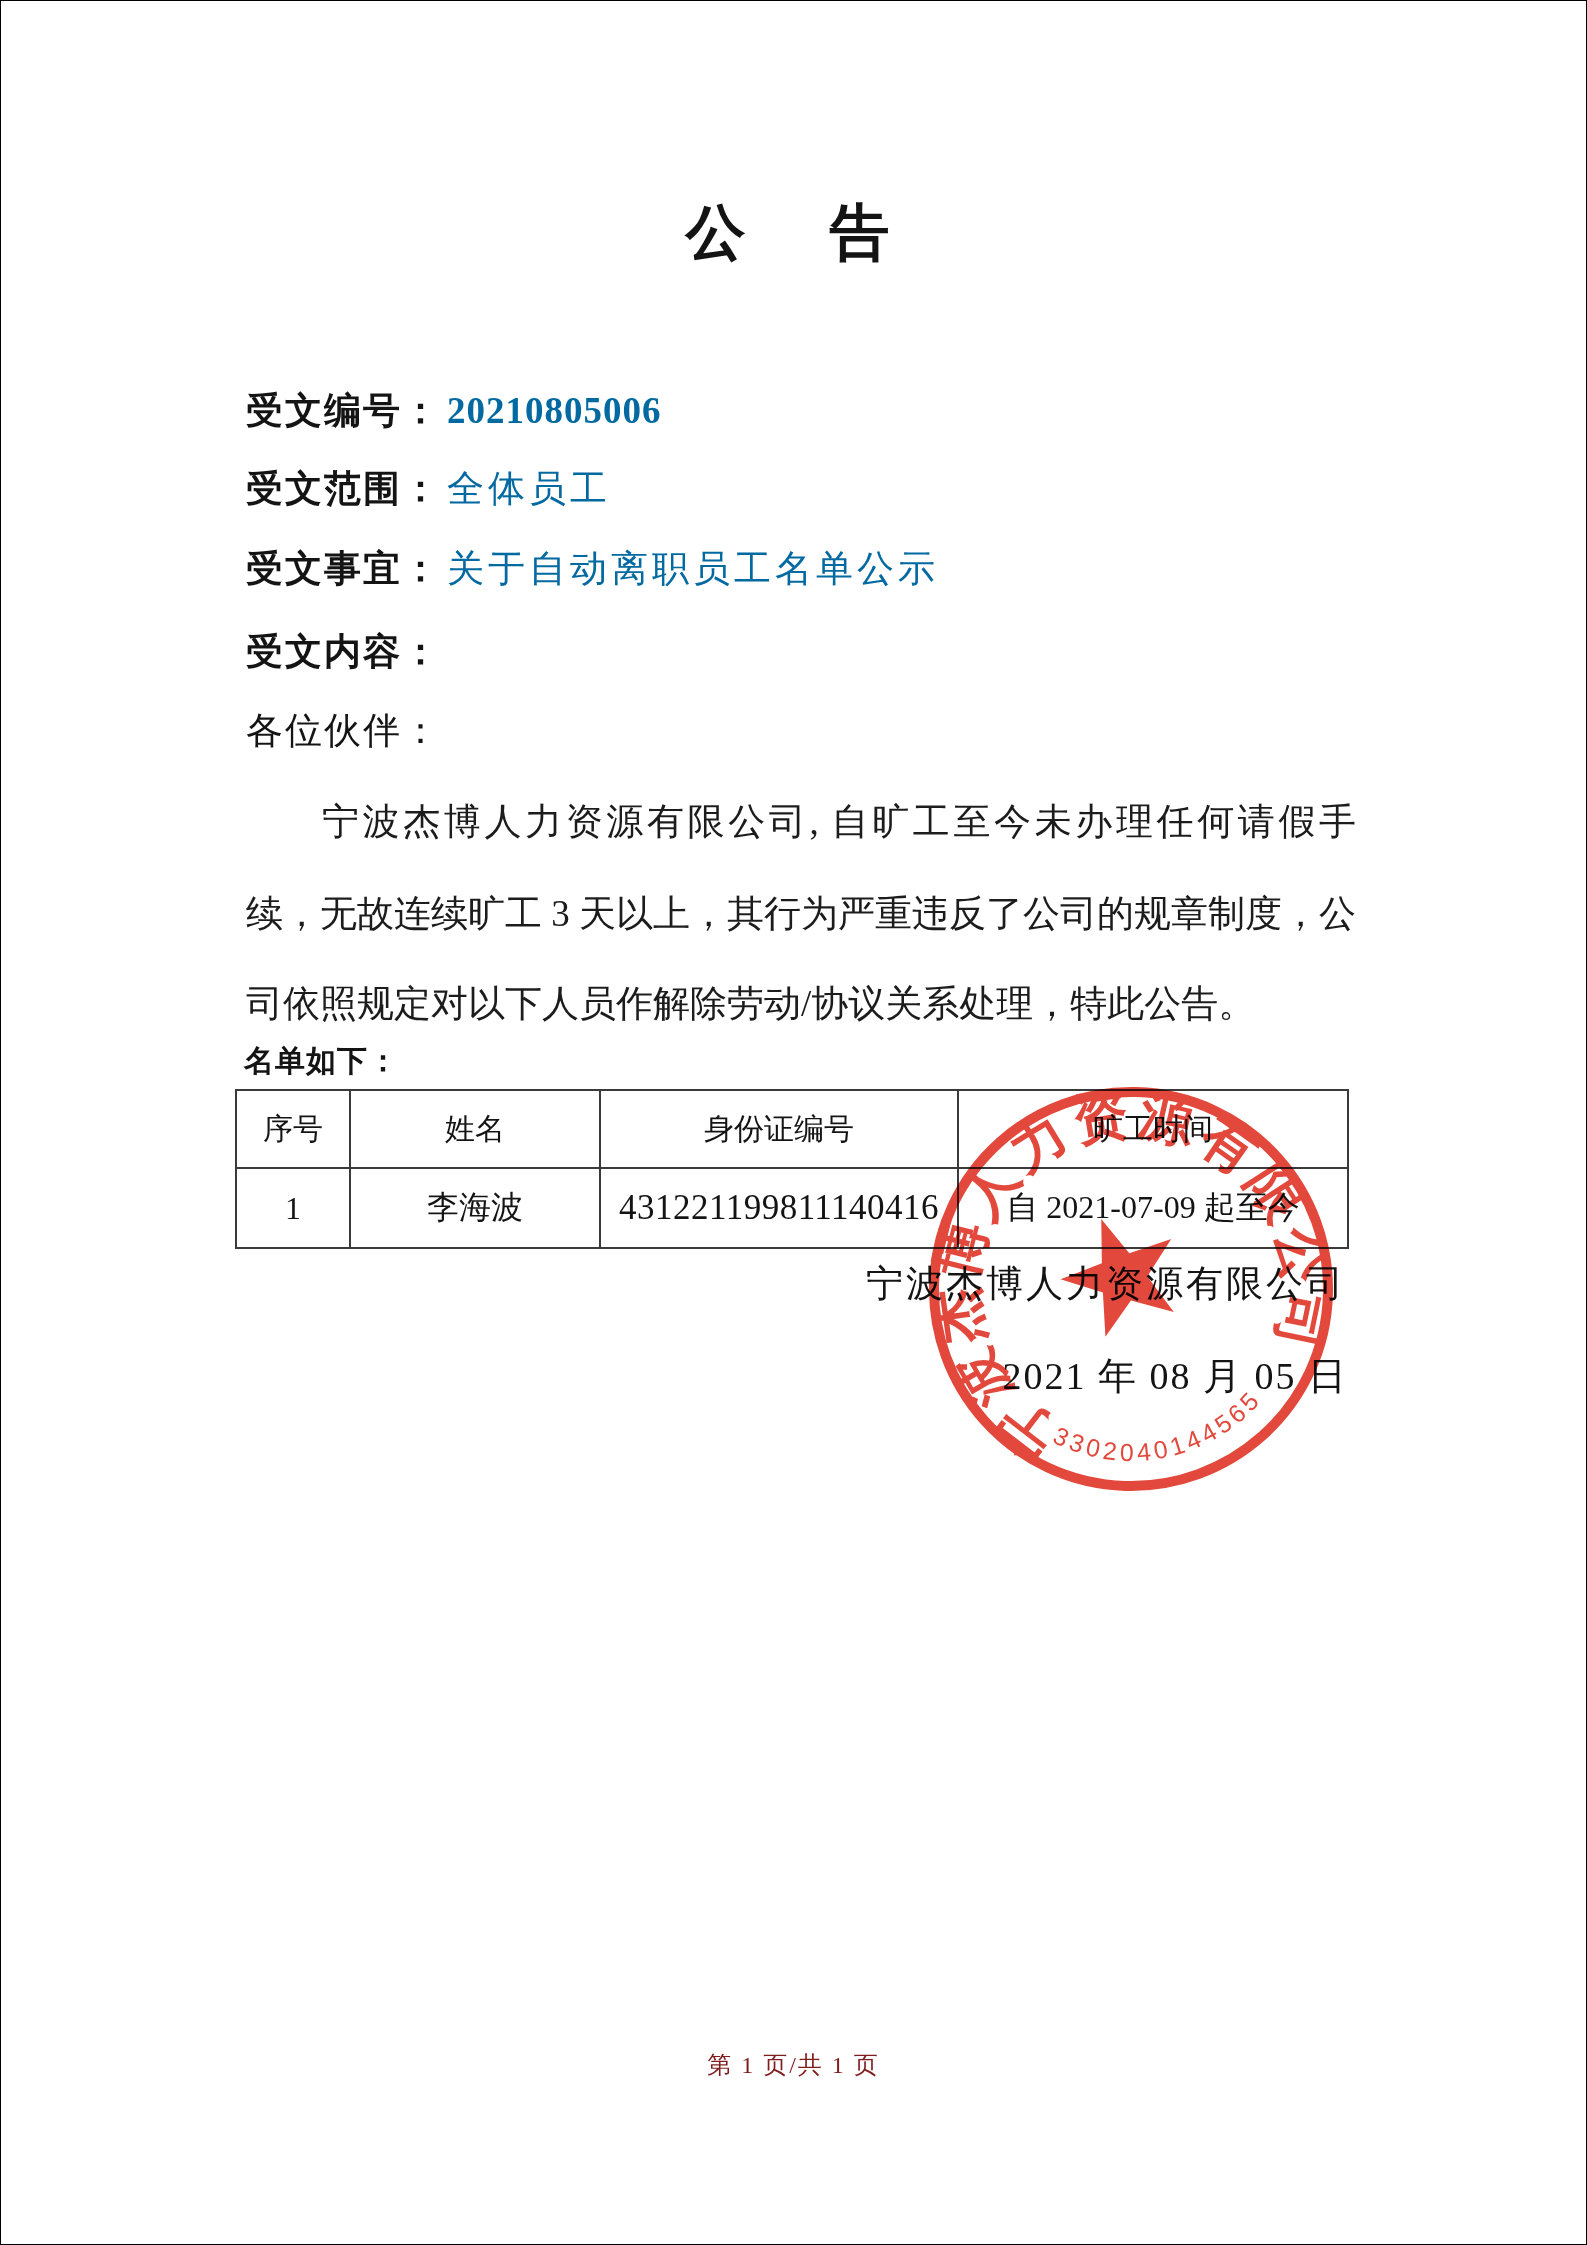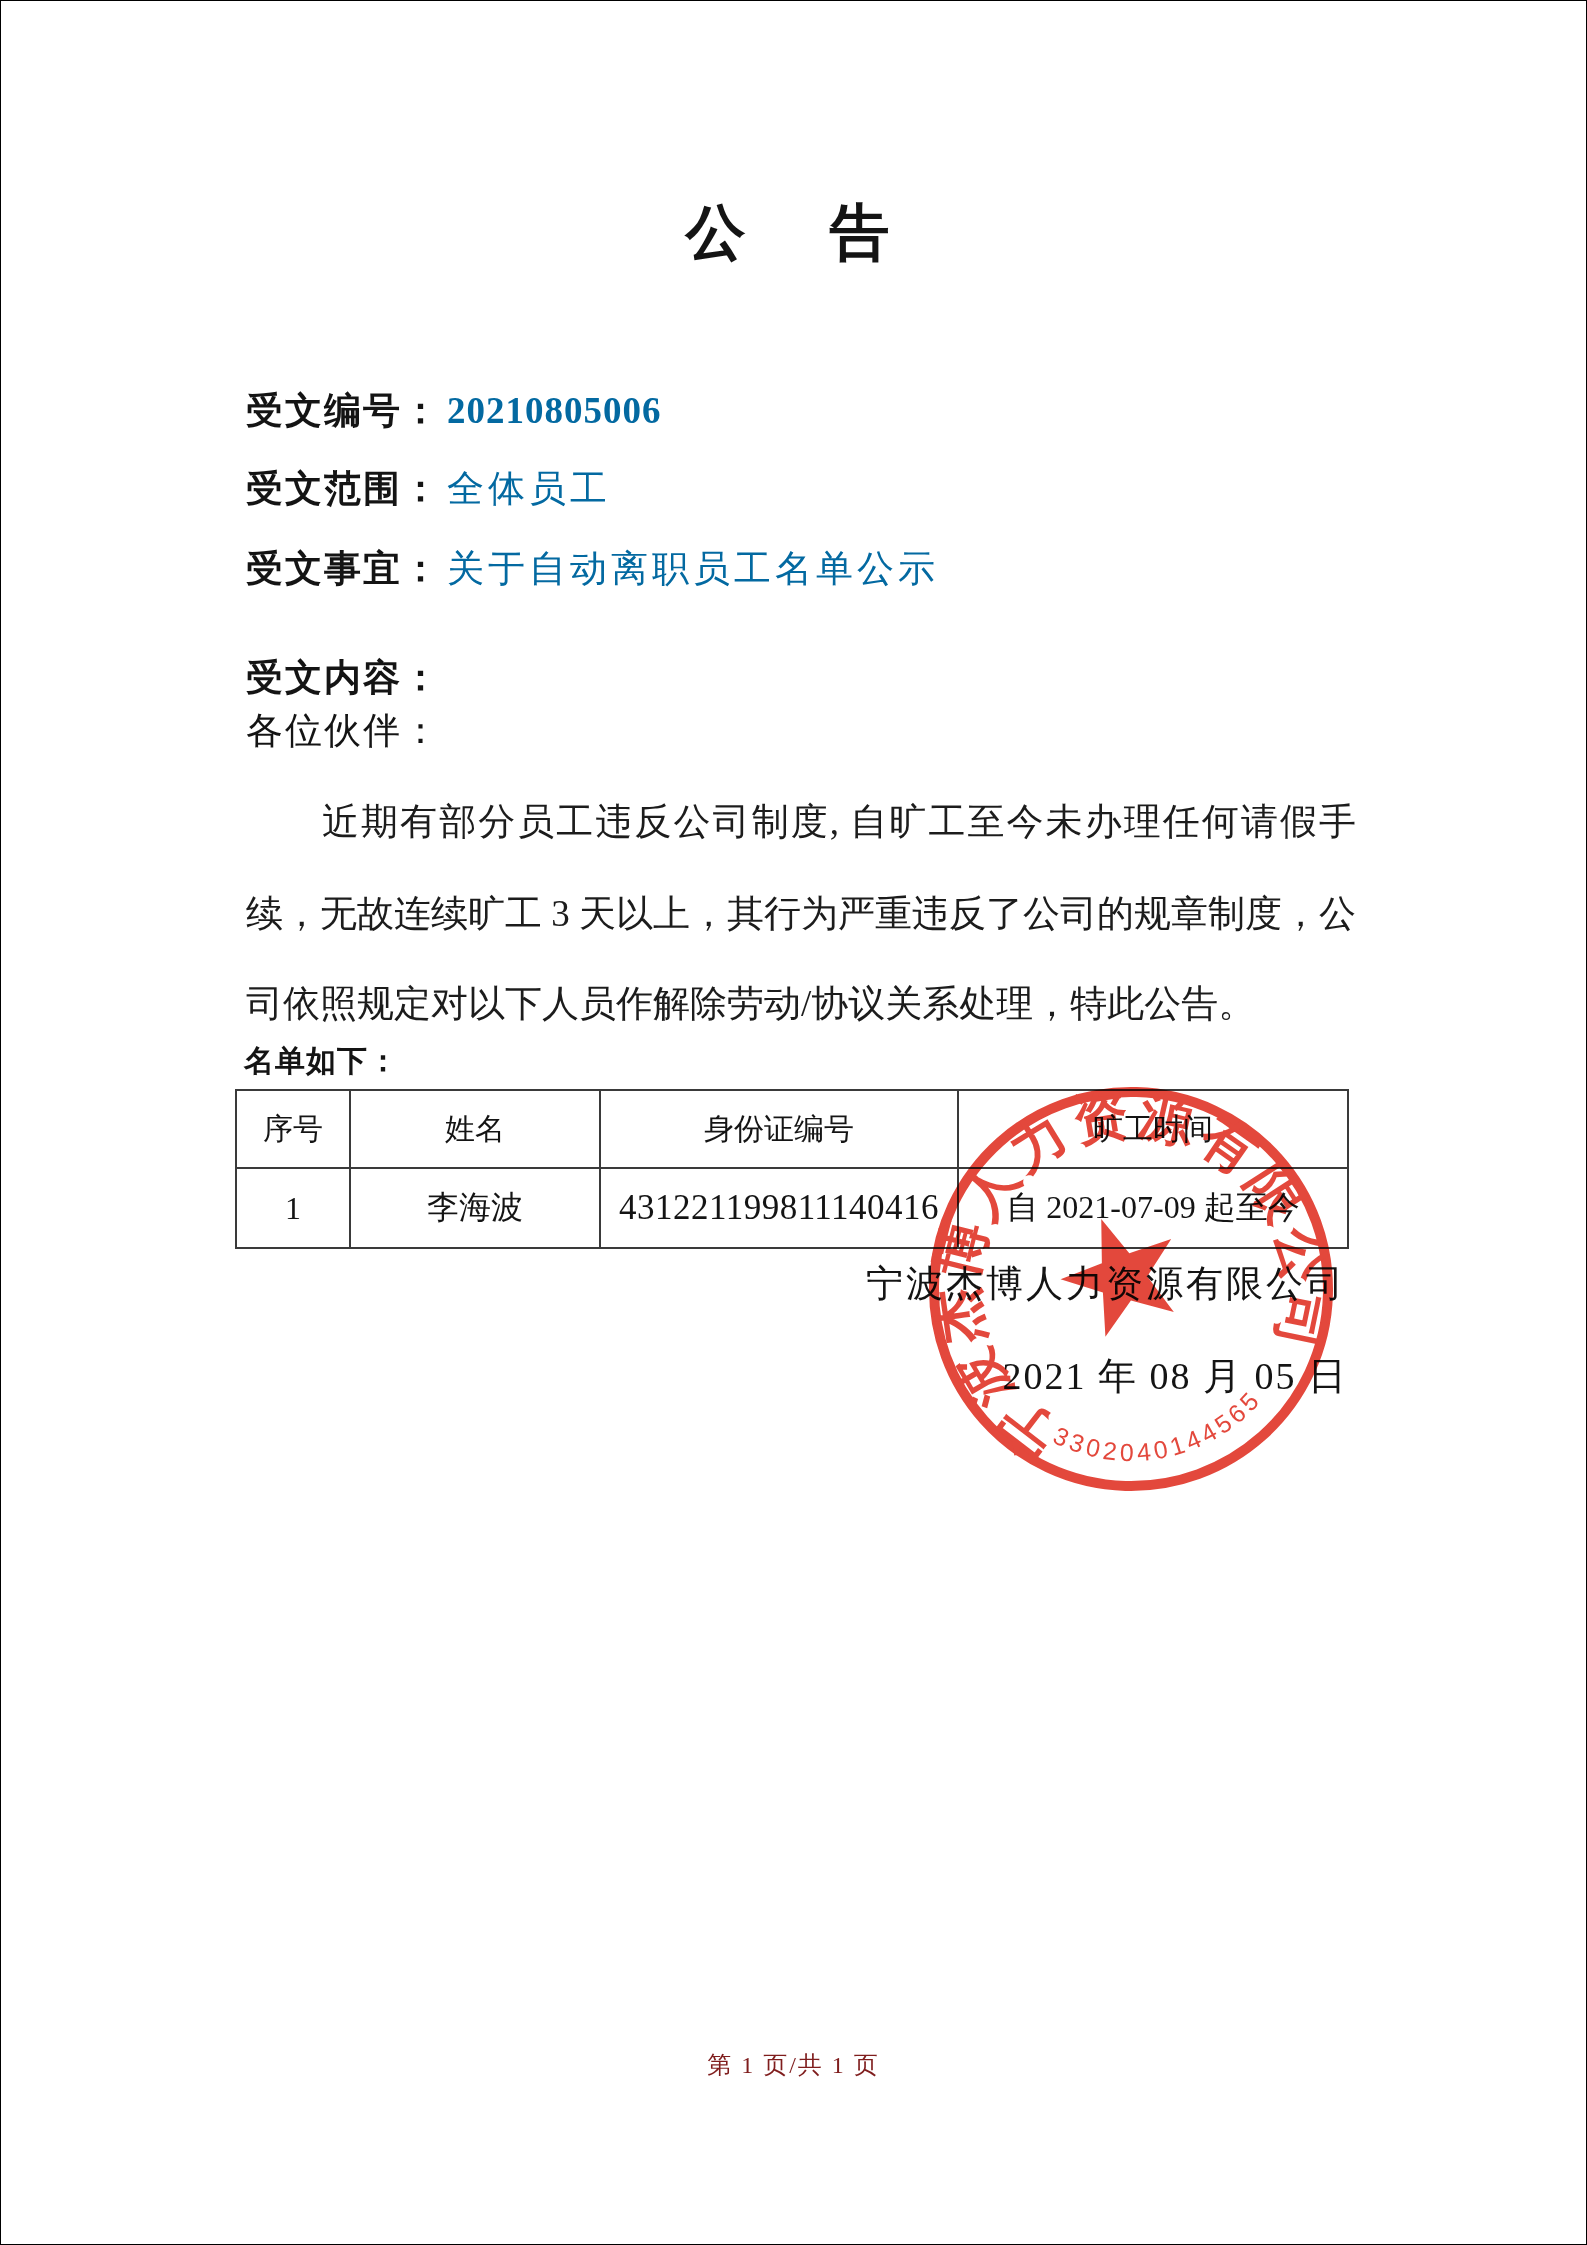--- a/index.html
+++ b/index.html
@@ -23,21 +23,21 @@
     font-weight: bold;
     letter-spacing: 12px;
   }
   .field { position: absolute; left: 245px; font-size: 37px; white-space: nowrap; }
   .field .lbl { font-weight: bold; letter-spacing: 2px; }
   .field .val { margin-left: 6px; letter-spacing: 4px; color: #0369a1; }
   .field .val.bold { font-weight: bold; letter-spacing: 1px; }
   .f0 { top: 385px; }
   .f1 { top: 463px; }
   .f2 { top: 543px; }
-  .f3 { top: 652px; }
+  .f3 { top: 626px; }
   .salutation { position: absolute; left: 245px; top: 705px; font-size: 37px; letter-spacing: 2px; }
   .bodyline {
     position: absolute;
     left: 245px;
     width: 1110px;
     font-size: 37px;
     color: #1c1c1c;
   }
   .bodyline.just { text-align: justify; text-align-last: justify; }
   .bl0 { top: 796px; text-indent: 76px; }
@@ -98,21 +98,21 @@
   </div>
   <div class="field f2">
     <span class="lbl">受文事宜：</span><span class="val">关于自动离职员工名单公示</span>
   </div>
   <div class="field f3">
     <span class="lbl">受文内容：</span><span class="val"></span>
   </div>
 
   <div class="salutation">各位伙伴：</div>
 
-  <div class="bodyline just bl0">近期有部分员工违反公司制度, 自旷工至今未办理任何请假手</div>
+  <div class="bodyline just bl0">宁波杰博人力资源有限公司, 自旷工至今未办理任何请假手</div>
   <div class="bodyline just bl1">续，无故连续旷工 3 天以上，其行为严重违反了公司的规章制度，公</div>
   <div class="bodyline bl2">司依照规定对以下人员作解除劳动/协议关系处理，特此公告。</div>
 
   <div class="list-header">名单如下：</div>
 
   <table class="doc-table">
     <colgroup>
       <col class="col0">
         <col class="col1">
         <col class="col2">

